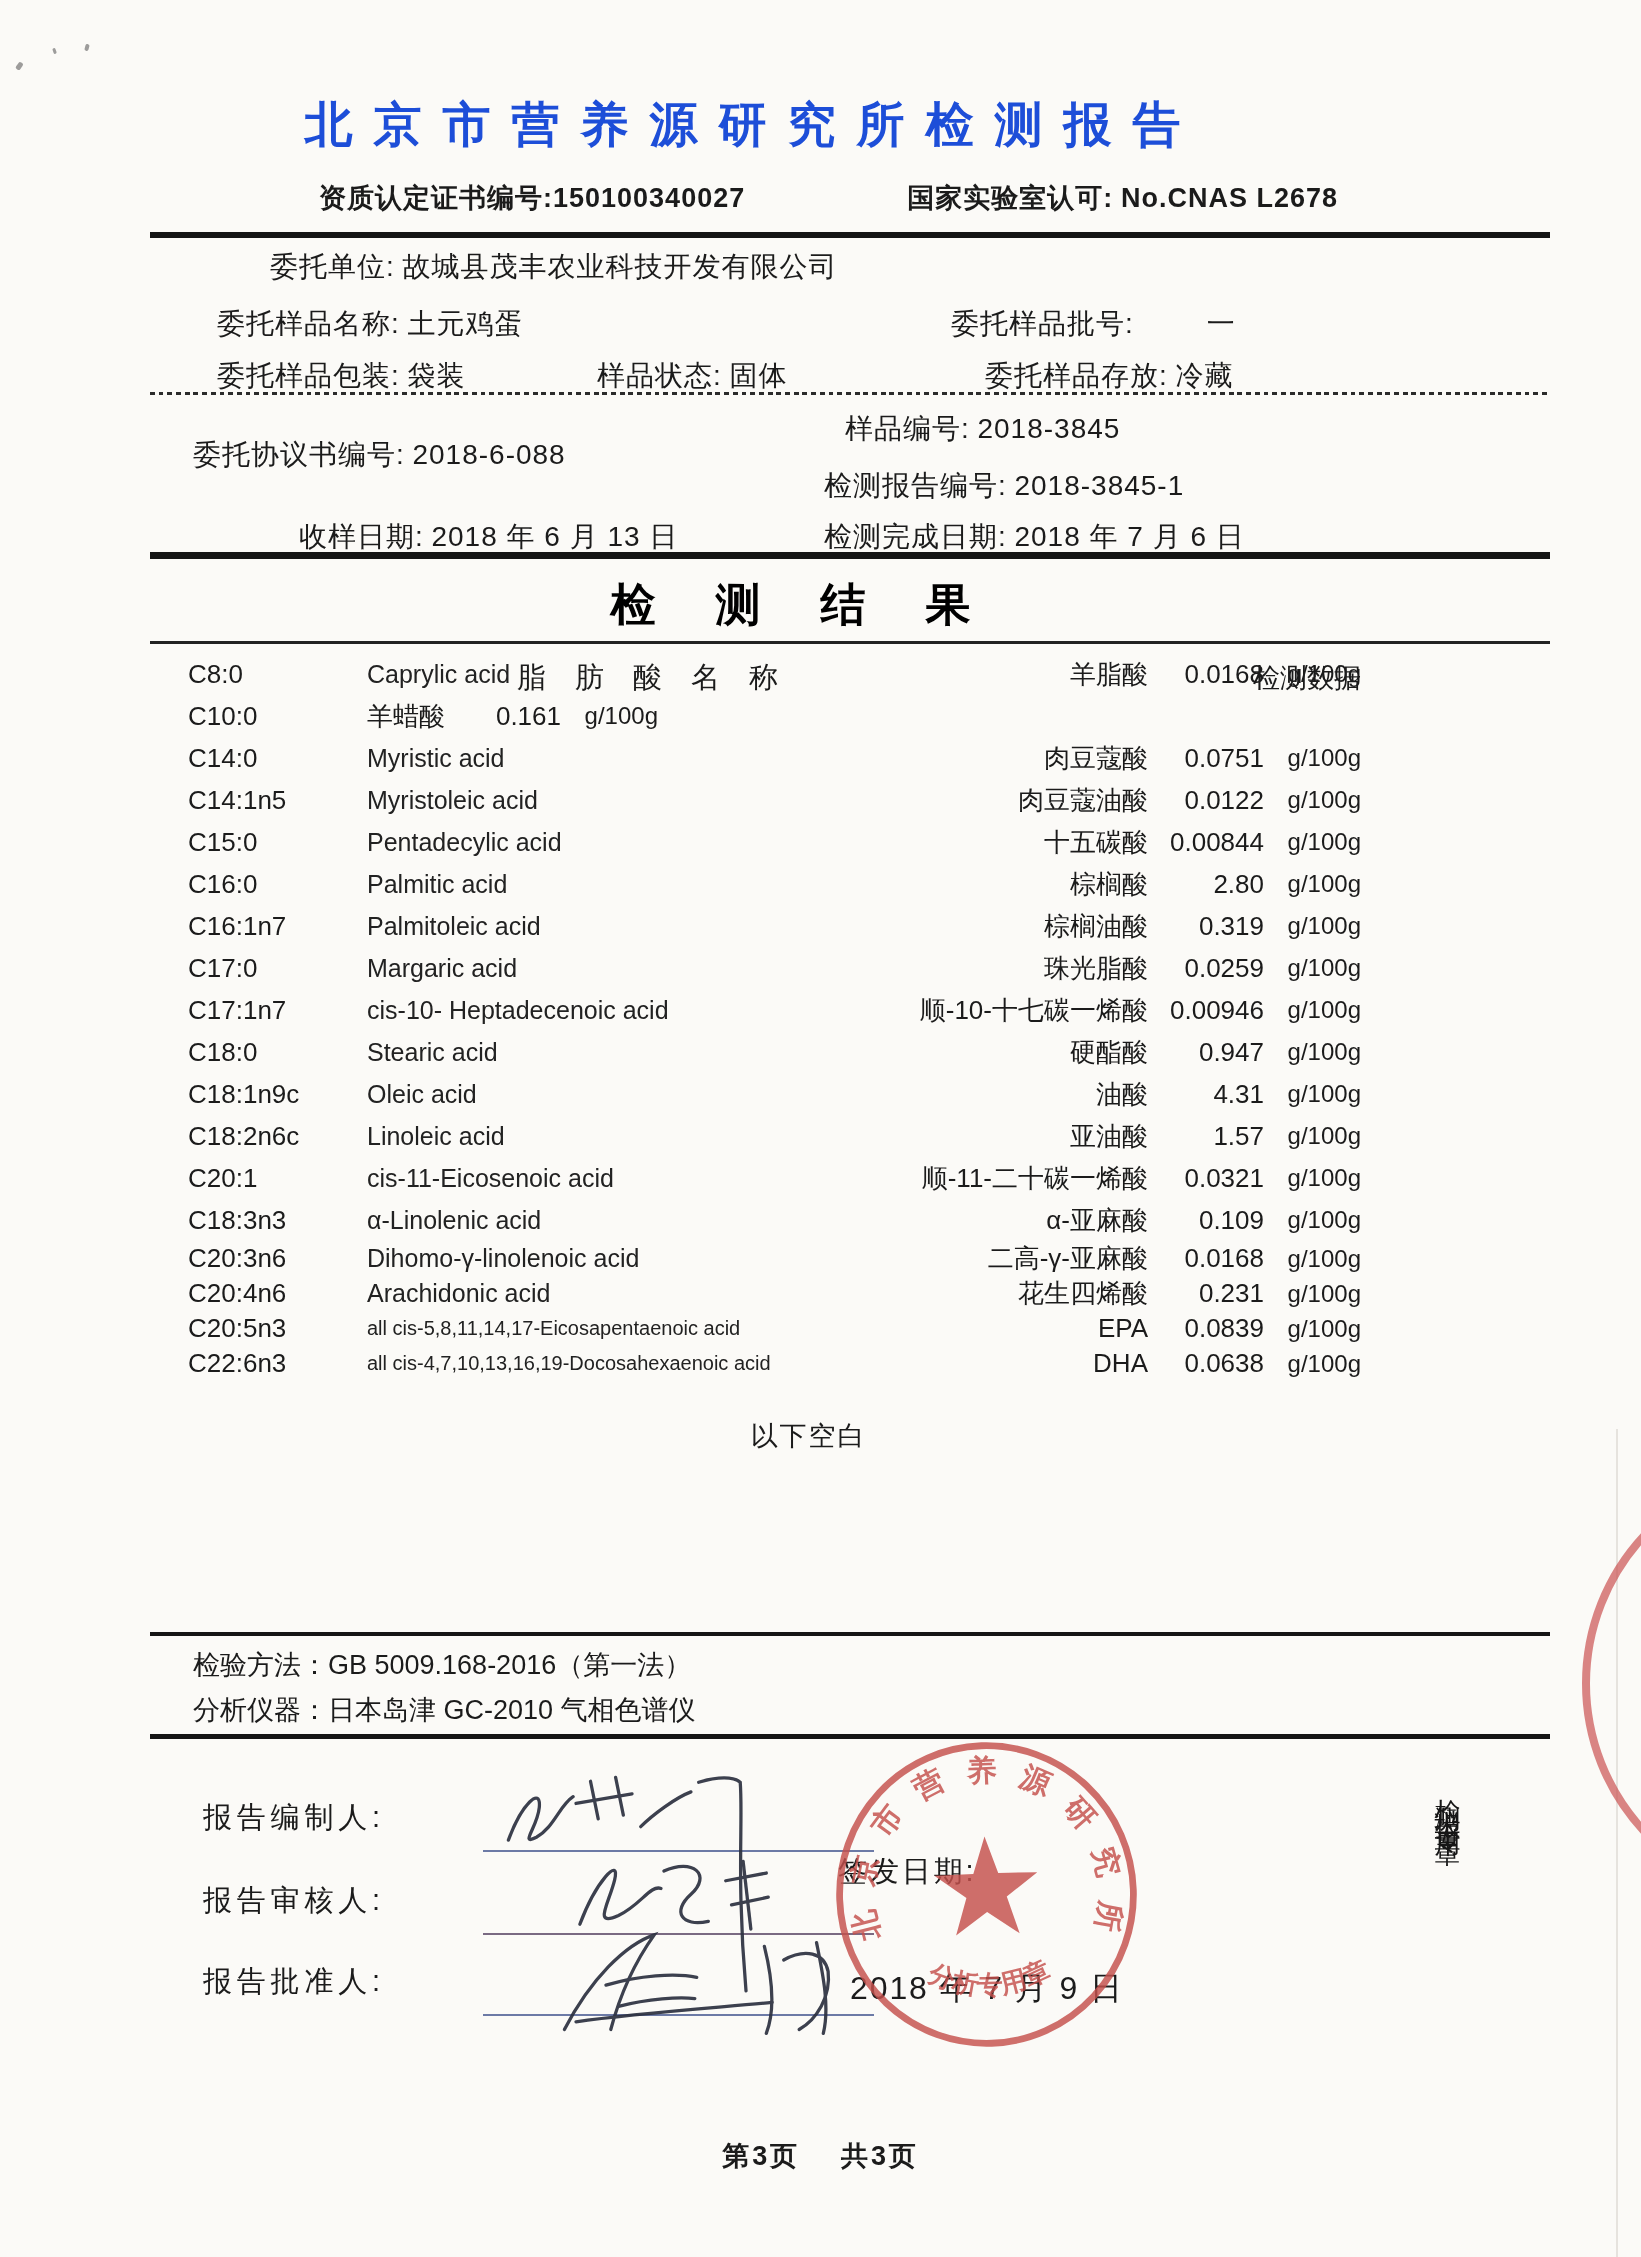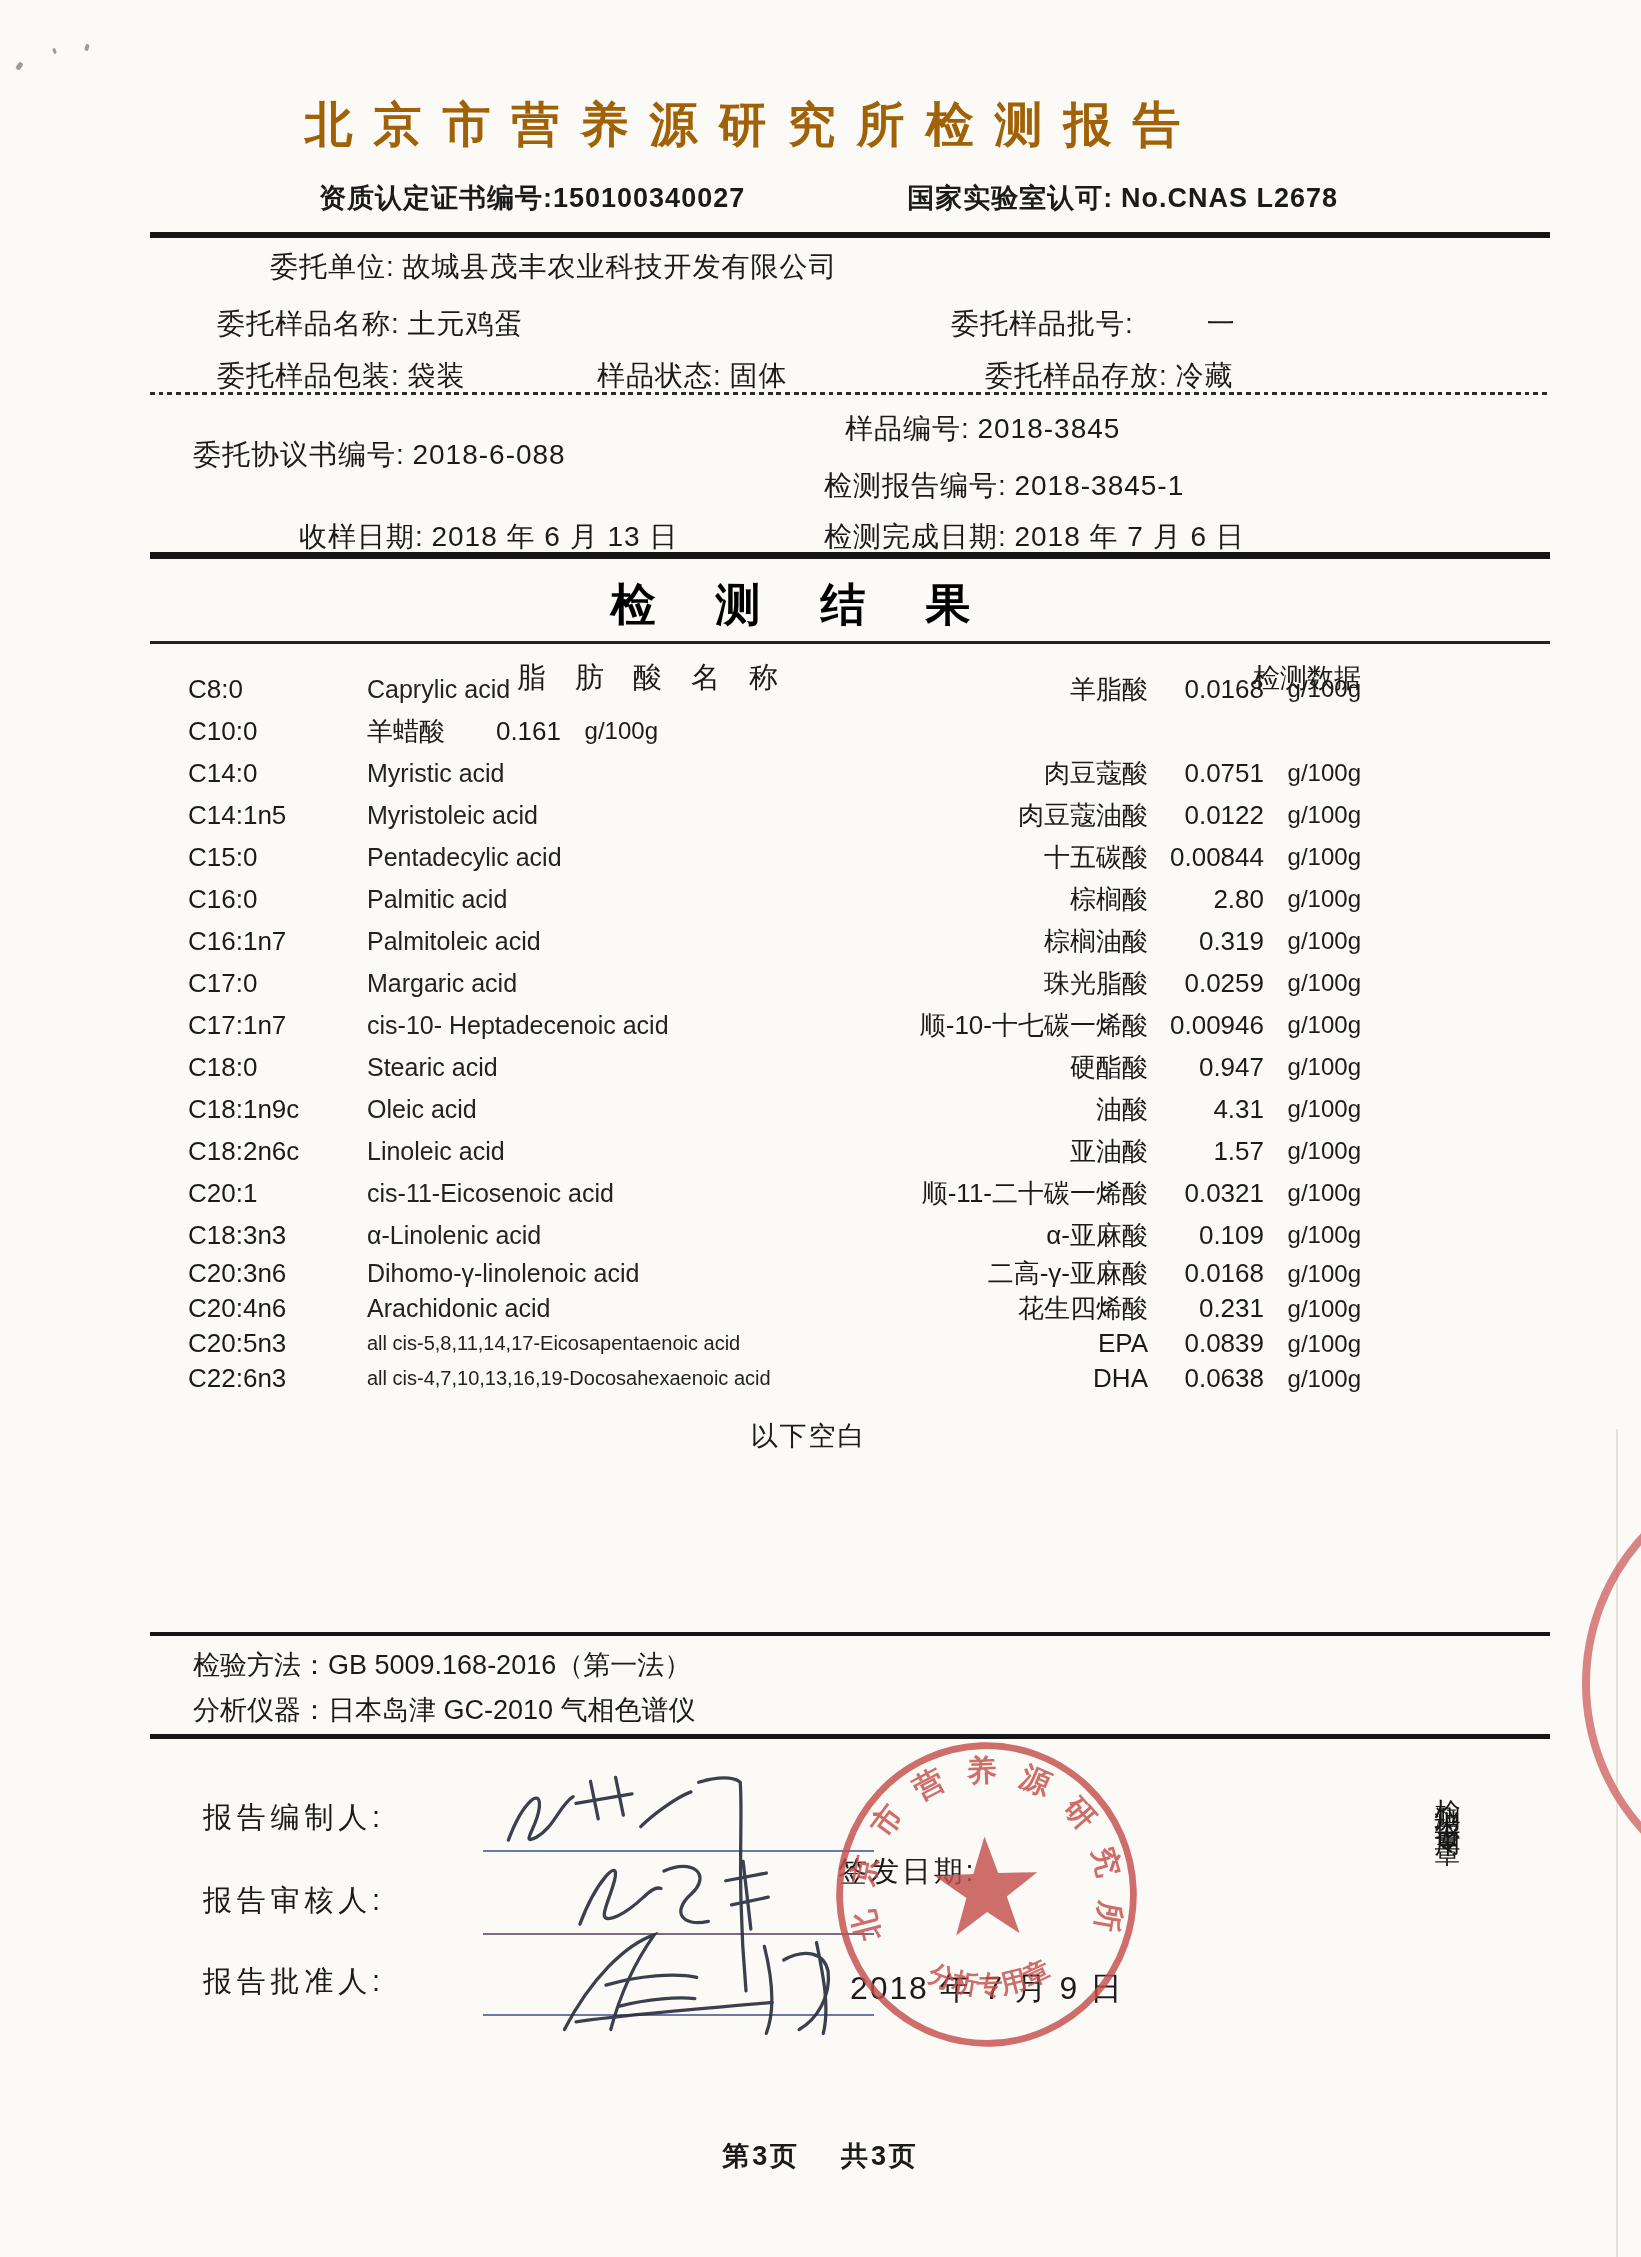--- a/index.html
+++ b/index.html
@@ -6,21 +6,21 @@
   .page{
     position:relative; width:1641px; height:2257px; margin:0 auto;
     background:#fbfaf7; overflow:hidden;
     font-family:"Liberation Sans", sans-serif; color:#1b1b1b;
   }
   .abs{position:absolute;}
   
   .title{
     top:93px; left:0; width:1506px; text-align:center;
     font-family:"DejaVu Serif", serif; font-weight:bold;
-    font-size:48px; letter-spacing:21px; color:#a16207;
+    font-size:48px; letter-spacing:21px; color:#1d4ed8;
   }
   .cert-row{
     top:180px; left:319px; width:1019px; display:flex; justify-content:space-between;
     font-size:27px; font-weight:bold; letter-spacing:1px;
   }
   .rule{background:#151515;}
   .rule1{top:232px; left:150px; width:1400px; height:5.8px;}
   .rule-dash{top:392px; left:150px; width:1400px; height:2.9px;
     background:repeating-linear-gradient(90deg,#2b2b2b 0 4.8px,transparent 4.8px 8.7px);}
   .rule2{top:552px; left:150px; width:1400px; height:6.8px;}
@@ -43,21 +43,21 @@
   .r7a{top:518px; left:299px;}
   .r7b{top:518px; left:824px;}
   
   .heading{
     top:575px; left:0; width:1641px; text-align:center;
     font-size:45px; font-weight:bold; letter-spacing:60px; color:#000000;
     font-family:"DejaVu Serif", serif;
   }
   .thead-name{top:658px; left:517px; font-size:29px; letter-spacing:29px;}
   .thead-data{top:660px; left:1207px; width:154px; text-align:right; font-size:27px;}
-  .tbody{top:668px; left:188px; width:1173px;}
+  .tbody{top:653px; left:188px; width:1173px;}
   .trow{display:flex; align-items:center; height:42px; font-size:26px;}
   .trow.tight{height:35px;}
   .c-code{width:179px;}
   .c-en{flex:1; font-size:25px; color:#222;}
   .c-en.small-en{font-size:20px;}
   .c-cn{text-align:right;}
   .c-val{width:116px; text-align:right;}
   .c-unit{width:97px; text-align:right; font-size:24px;}
   .blank-note{height:44px; display:flex; align-items:center; justify-content:center;
     font-size:27px; padding-left:68px; letter-spacing:1.9px;}

